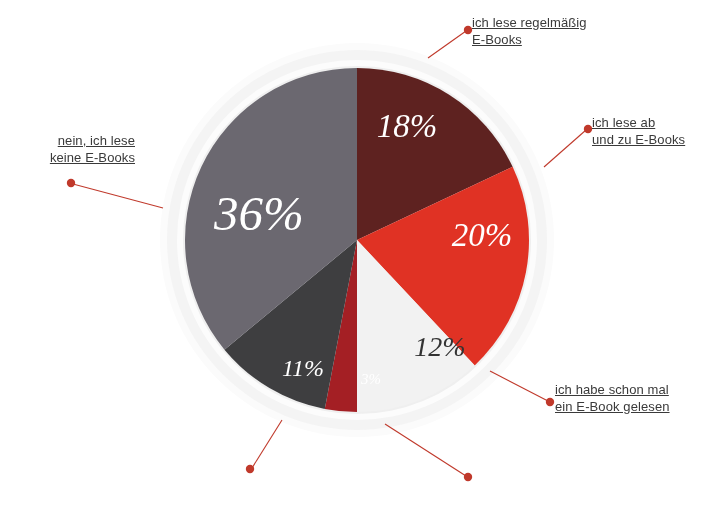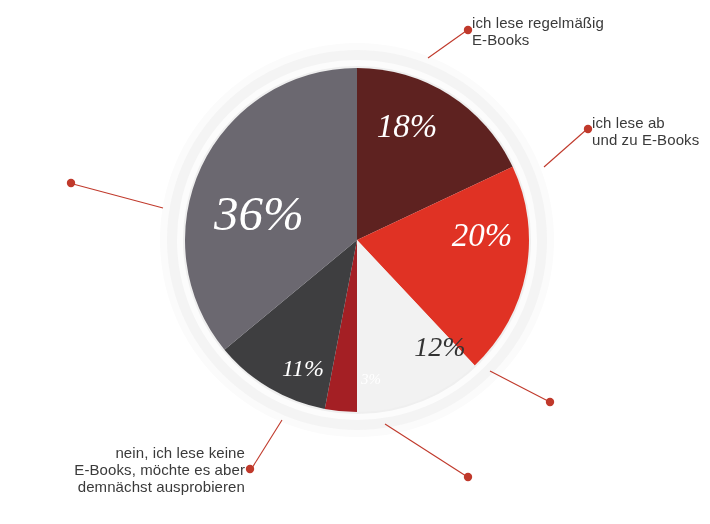--- a/index.html
+++ b/index.html
@@ -22,25 +22,26 @@
   }
   #chart-svg {
     position: absolute;
     left: 0; top: 0;
     width: 710px;
     height: 524px;
   }
   .label-box {
     position: absolute;
     font-family: "Liberation Sans", sans-serif;
-    font-size: 15px;
+    font-size: 13px;
     line-height: 17px;
     color: #3a3a3a;
     white-space: pre-line;
     letter-spacing: 0.1px;
+    text-decoration: underline;
   }
   .label-left  { text-align: right; }
   .label-right { text-align: left; }
 
   
   #lbl-regelmaessig { left: 472px; top: 14px;  width: 180px; text-align: left; }
   #lbl-abundzu      { left: 592px; top: 114px; width: 120px; text-align: left; }
   #lbl-schonmal     { left: 555px; top: 381px; width: 155px; text-align: left; }
   #lbl-einmal       { left: 473px; top: 444px; width: 170px; text-align: left; }
   #lbl-demnaechst   { left: 45px;  top: 444px; width: 200px; text-align: right; }
@@ -106,20 +107,21 @@
       <circle cx="71" cy="183" r="4.2"></circle>
     </g>
   </svg>
 
   <div class="label-box label-right" id="lbl-regelmaessig">ich lese regelmäßig
 E-Books</div>
 
   <div class="label-box label-right" id="lbl-abundzu">ich lese ab
 und zu E-Books</div>
 
+  <div class="label-box label-right" id="lbl-schonmal">ich habe schon mal
+ein E-Book gelesen</div>
 
 
-  <div class="label-box label-left" id="lbl-demnaechst">nein, ich lese keine
-E-Books, möchte es aber
-demnächst ausprobieren</div>
 
+  <div class="label-box label-left" id="lbl-keine">nein, ich lese
+keine E-Books</div>
 
 </div>
 
 </body></html>

